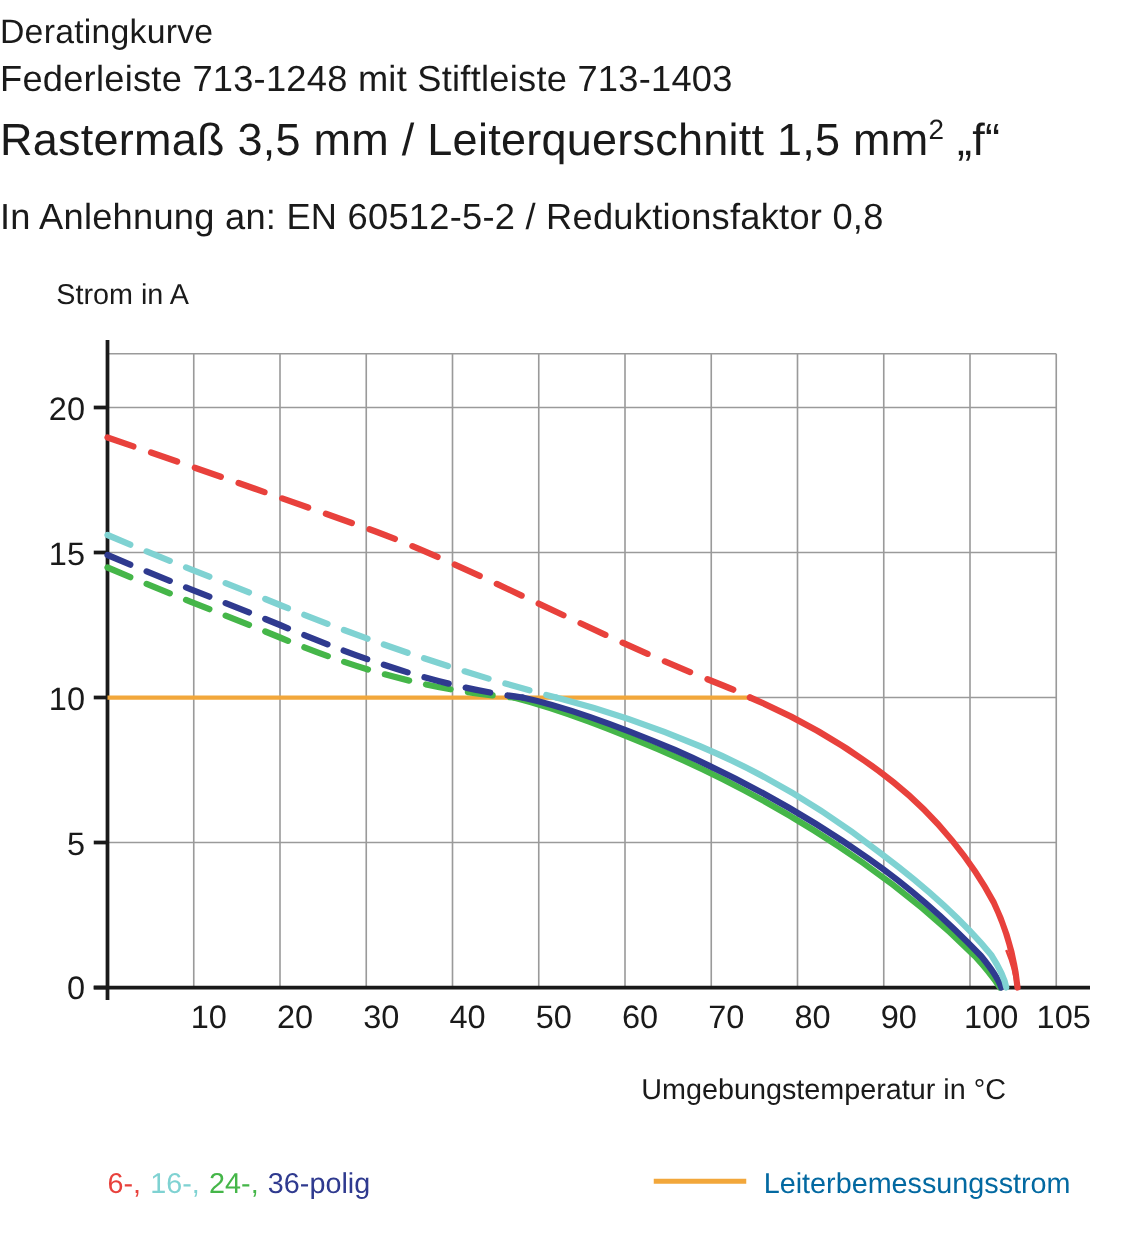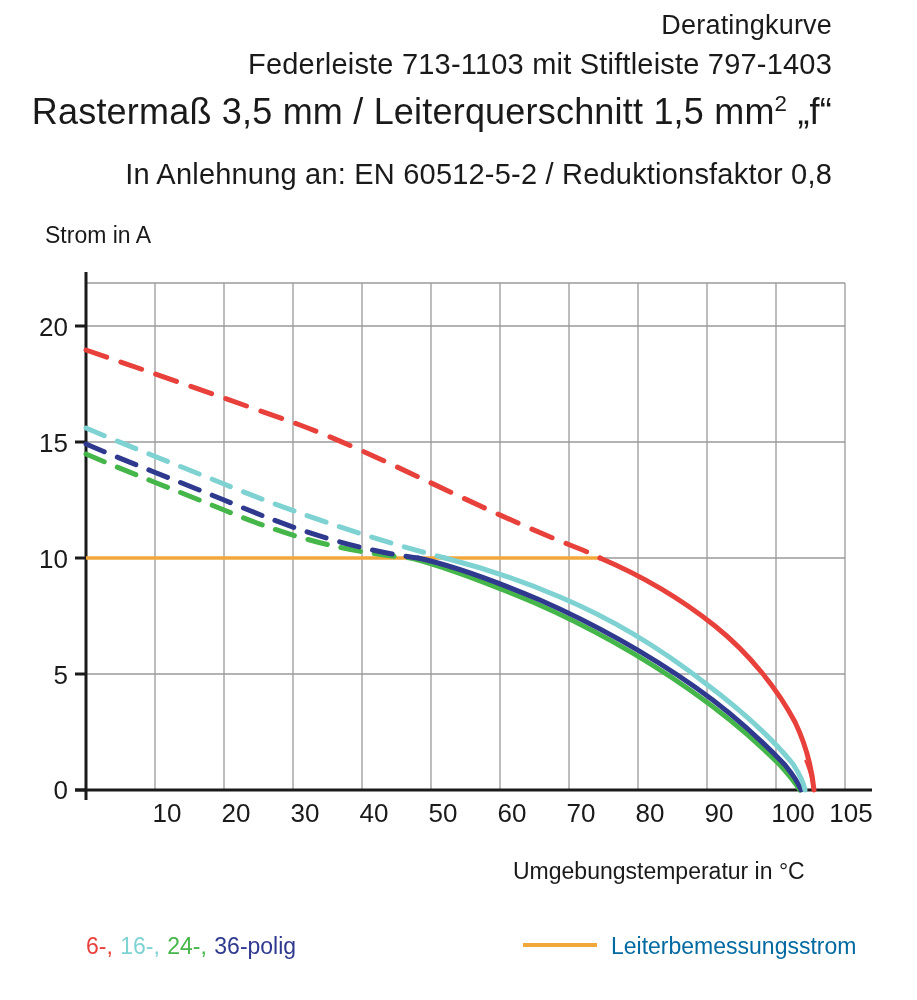--- a/index.html
+++ b/index.html
@@ -18,21 +18,21 @@
     position: relative;
     width: 917px;
     height: 1000px;
   }
   
   .title-block {
     position: absolute;
     top: 6px;
     left: 0;
     width: 832px;
-    text-align: right;
+    text-align: left;
   }
   .title-line {
     font-size: 28px;
     line-height: 39px;
     letter-spacing: 0.2px;
     color: #1a1a1a;
     white-space: pre;
   }
   .title-line.l1 { font-size: 27px; }
   .title-line.l2 { font-size: 29px; }
@@ -106,21 +106,21 @@
     margin-bottom: 5px;
   }
 </style>
 </head>
 <body>
 
 <div class="page">
 
   <div class="title-block">
     <div class="title-line l1">Deratingkurve</div>
-    <div class="title-line l2">Federleiste 713-1103 mit Stiftleiste 797-1403</div>
+    <div class="title-line l2">Federleiste 713-1248 mit Stiftleiste 713-1403</div>
     <div class="title-line l3"><span>Rastermaß 3,5 mm / Leiterquerschnitt 1,5 mm</span><sup class="unit">2</sup><span> „f“</span></div>
     <div class="title-line l4">In Anlehnung an: EN 60512-5-2 / Reduktionsfaktor 0,8</div>
   </div>
 
   <div class="ylabel">Strom in A</div>
 
   <div class="plot-wrap">
     <svg class="chart" width="917" height="1000" viewBox="0 0 917 1000">
 
       <g>

